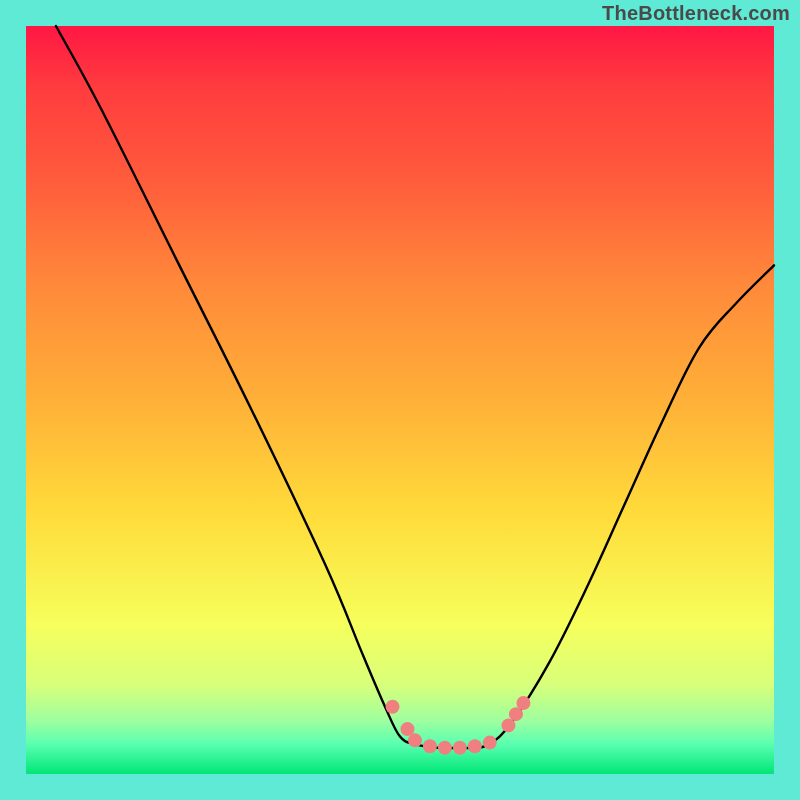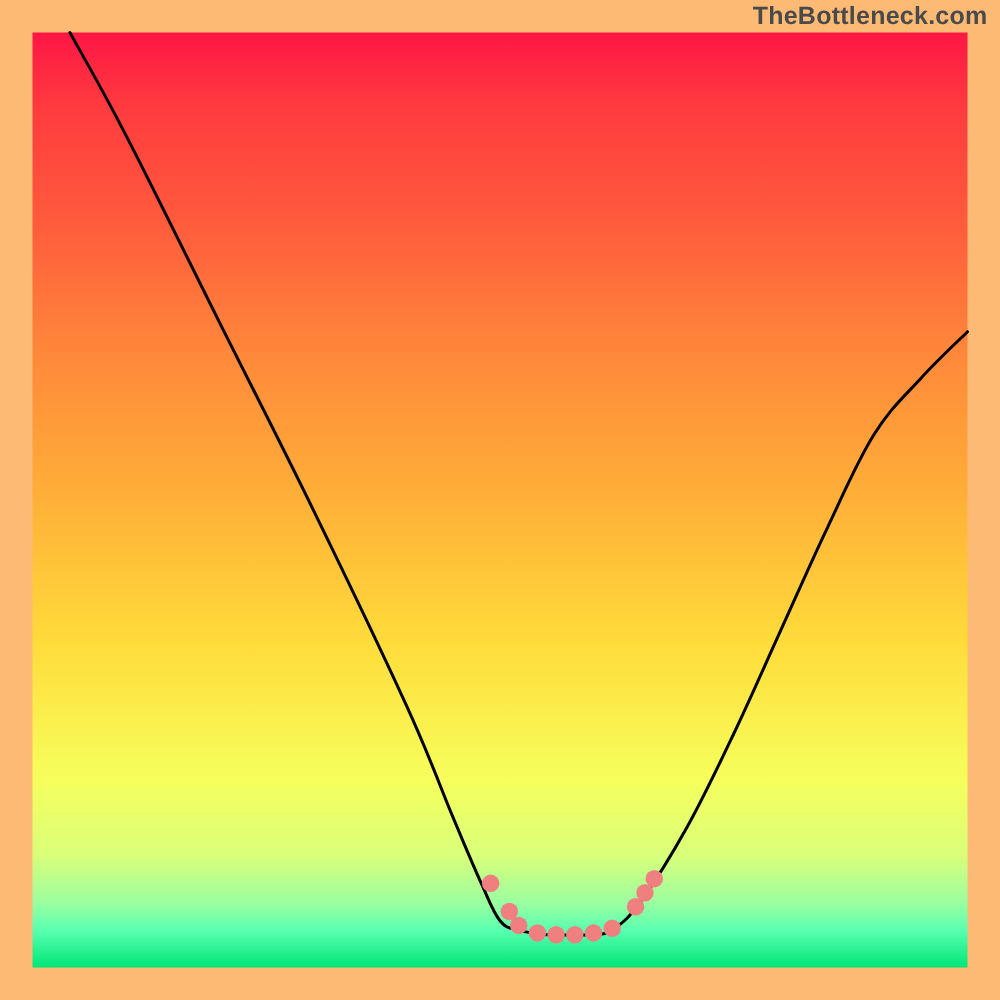--- a/index.html
+++ b/index.html
@@ -8,21 +8,21 @@
     width: 800px;
     height: 800px;
     background: #000;
     font-family: Arial, Helvetica, sans-serif;
     overflow: hidden;
   }
   .frame {
     position: relative;
     width: 800px;
     height: 800px;
-    background: #fdba74;
+    background: #5eead4;
   }
   .plot-area {
     position: absolute;
     left: 26px;
     top: 26px;
     width: 748px;
     height: 748px;
     
     background: linear-gradient(to bottom,
       #ff1744 0%,

